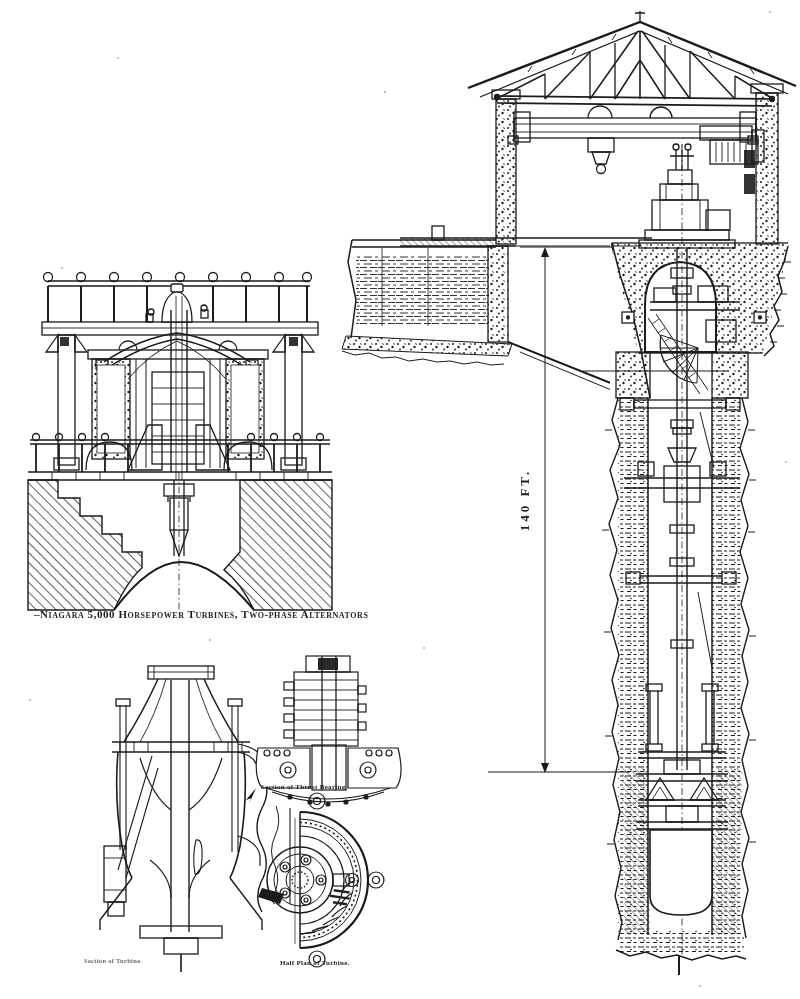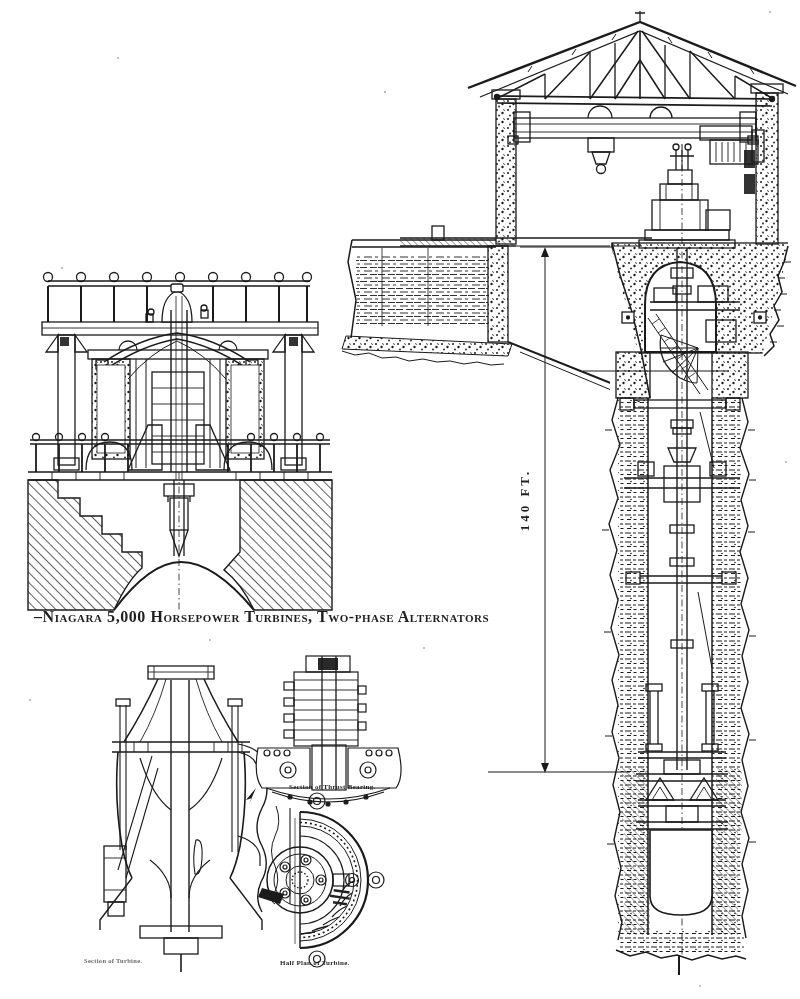--- a/index.html
+++ b/index.html
@@ -5,23 +5,23 @@
   html,body{margin:0;padding:0;background:#ffffff;}
   .page{
     position:relative;width:800px;height:999px;background:#ffffff;
     overflow:hidden;font-family:"Liberation Serif",serif;color:#1b1b1b;
   }
   .page svg{position:absolute;left:0;top:0;}
   .cap{
     position:absolute;color:#1f1f1f;font-weight:bold;
     font-variant:small-caps;white-space:nowrap;
   }
-  .cap-main{left:34px;top:608px;width:400px;font-size:16px;letter-spacing:.55px;}
+  .cap-main{left:34px;top:608px;width:400px;font-size:11px;letter-spacing:.55px;}
   .cap-small{font-size:7px;letter-spacing:.3px;font-variant:normal;}
-  .cap-thrust{left:289px;top:783px;}
+  .cap-thrust{left:261px;top:783px;}
   .cap-halfplan{left:280px;top:959px;}
   .cap-smudge{left:84px;top:957px;font-size:6.5px;filter:blur(.4px);opacity:.7;}
   .cap-dim{
     left:477px;top:490px;width:100px;height:20px;text-align:center;
     font-size:13px;letter-spacing:3px;transform:rotate(-90deg);
     font-variant:normal;
   }
 </style>
 </head>
 <body>

